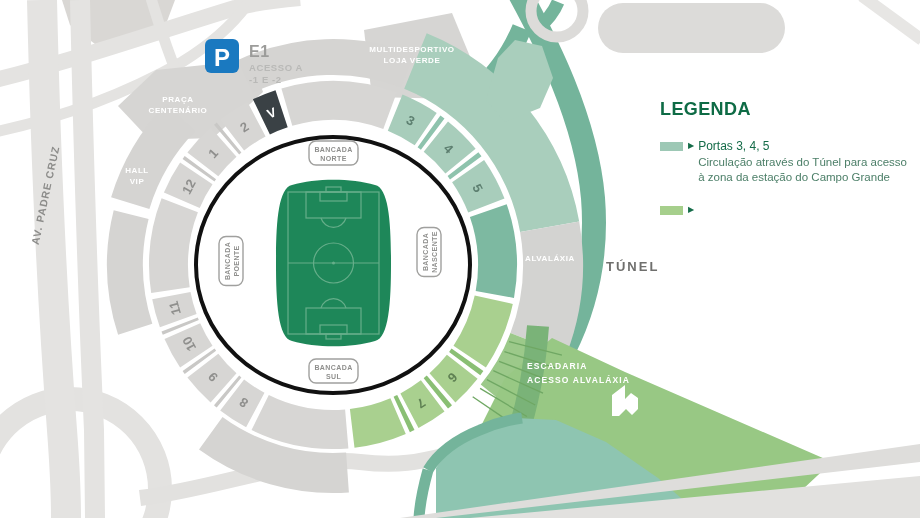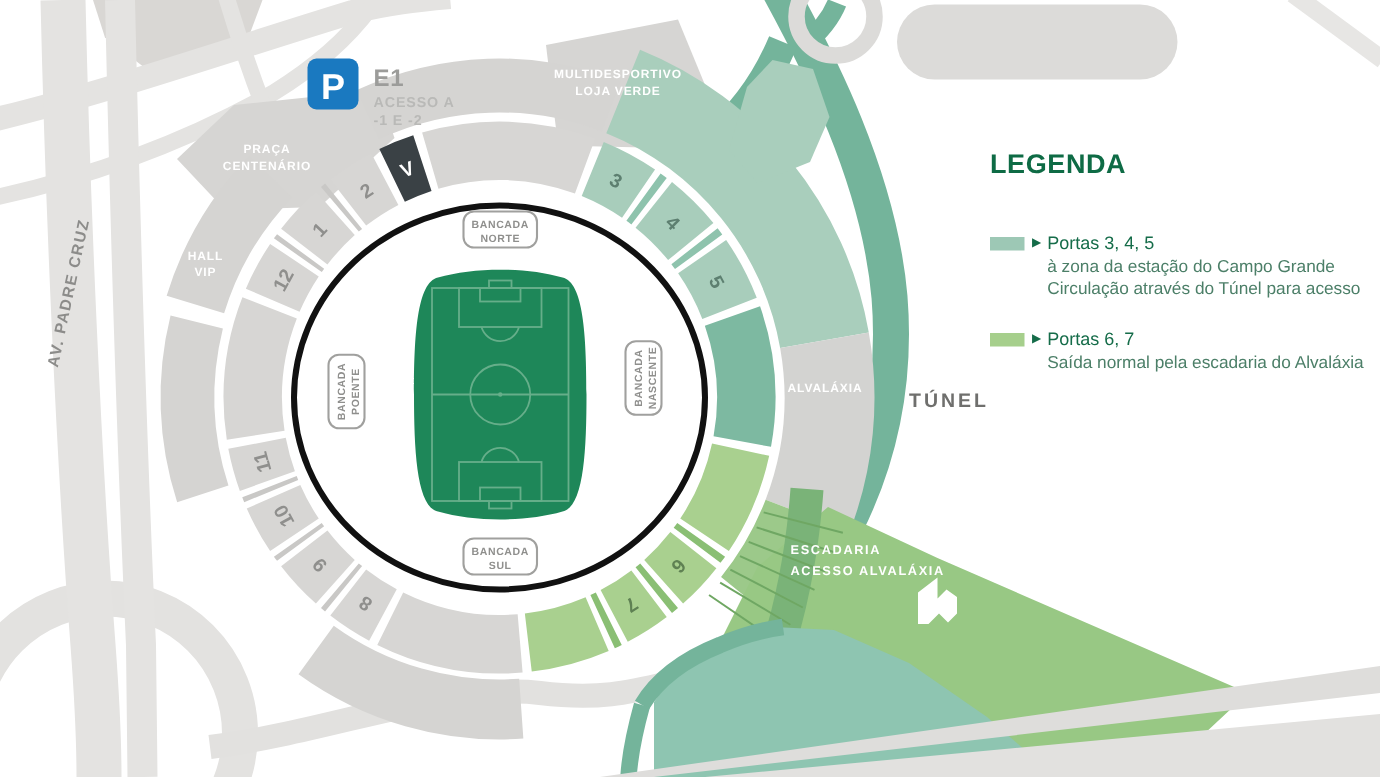--- a/index.html
+++ b/index.html
@@ -10,21 +10,21 @@
   .area-label{font-size:8px;font-weight:bold;fill:#ffffff;letter-spacing:.6px;}
   .road-label{font-size:10.5px;font-weight:bold;fill:#8c8c8a;letter-spacing:1px;}
   .tunel-label{font-size:13px;font-weight:bold;fill:#6f6f6d;letter-spacing:2px;}
   .esc-label{font-size:8.5px;font-weight:bold;fill:#ffffff;letter-spacing:1.1px;}
   .pill-rect{fill:#ffffff;stroke:#a0a09e;stroke-width:1.4px;}
   .pill-text{font-size:7px;font-weight:bold;fill:#8f8f8d;letter-spacing:.4px;text-anchor:middle;}
   .pline{fill:none;stroke:#66ae8a;stroke-width:1.2px;}
   .e1-title{font-size:16px;font-weight:bold;fill:#9c9c9a;letter-spacing:.5px;}
   .e1-sub{font-size:9.5px;font-weight:bold;fill:#b9b9b7;letter-spacing:.6px;}
   .legend{position:absolute;left:660px;top:99px;width:252px;}
-  .legend-title{font-size:18px;font-weight:bold;color:#0e6b45;letter-spacing:.4px;margin-bottom:35px;}
+  .legend-title{font-size:18px;font-weight:bold;color:#0e6b45;letter-spacing:.4px;margin-bottom:19px;}
   .legend-item{display:flex;align-items:flex-start;margin-bottom:19px;}
   .swatch{display:inline-block;width:23px;height:9px;margin-top:3px;flex:0 0 auto;}
   .swatch-teal{background:#9dc8b5;}
   .swatch-green{background:#a6cf8c;}
   .marker{color:#156c49;font-size:8px;line-height:14px;margin:0 4px 0 5px;flex:0 0 auto;}
   .legend-item-title{font-size:12px;font-weight:normal;color:#156c49;margin-bottom:2px;}
   .legend-desc{font-size:11.5px;color:#4c7f68;line-height:1.28;}
 </style>
 </head>
 <body>
@@ -193,26 +193,22 @@
   </g>
 </svg>
 
 <div class="legend">
   <div class="legend-title">LEGENDA</div>
   <div class="legend-item">
     <span class="swatch swatch-teal"></span>
     <span class="marker">▶</span>
     <div class="legend-text">
       <div class="legend-item-title">Portas 3, 4, 5</div>
+      <div class="legend-desc">Circulação através do Túnel para acesso</div>
       <div class="legend-desc">à zona da estação do Campo Grande</div>
-      <div class="legend-desc">Circulação através do Túnel para acesso</div>
     </div>
   </div>
   <div class="legend-item">
     <span class="swatch swatch-green"></span>
     <span class="marker">▶</span>
-    <div class="legend-text">
-      <div class="legend-item-title">Portas 6, 7</div>
-      <div class="legend-desc">Saída normal pela escadaria do Alvaláxia</div>
-    </div>
   </div>
 </div>
 </div>
 
 </body></html>

